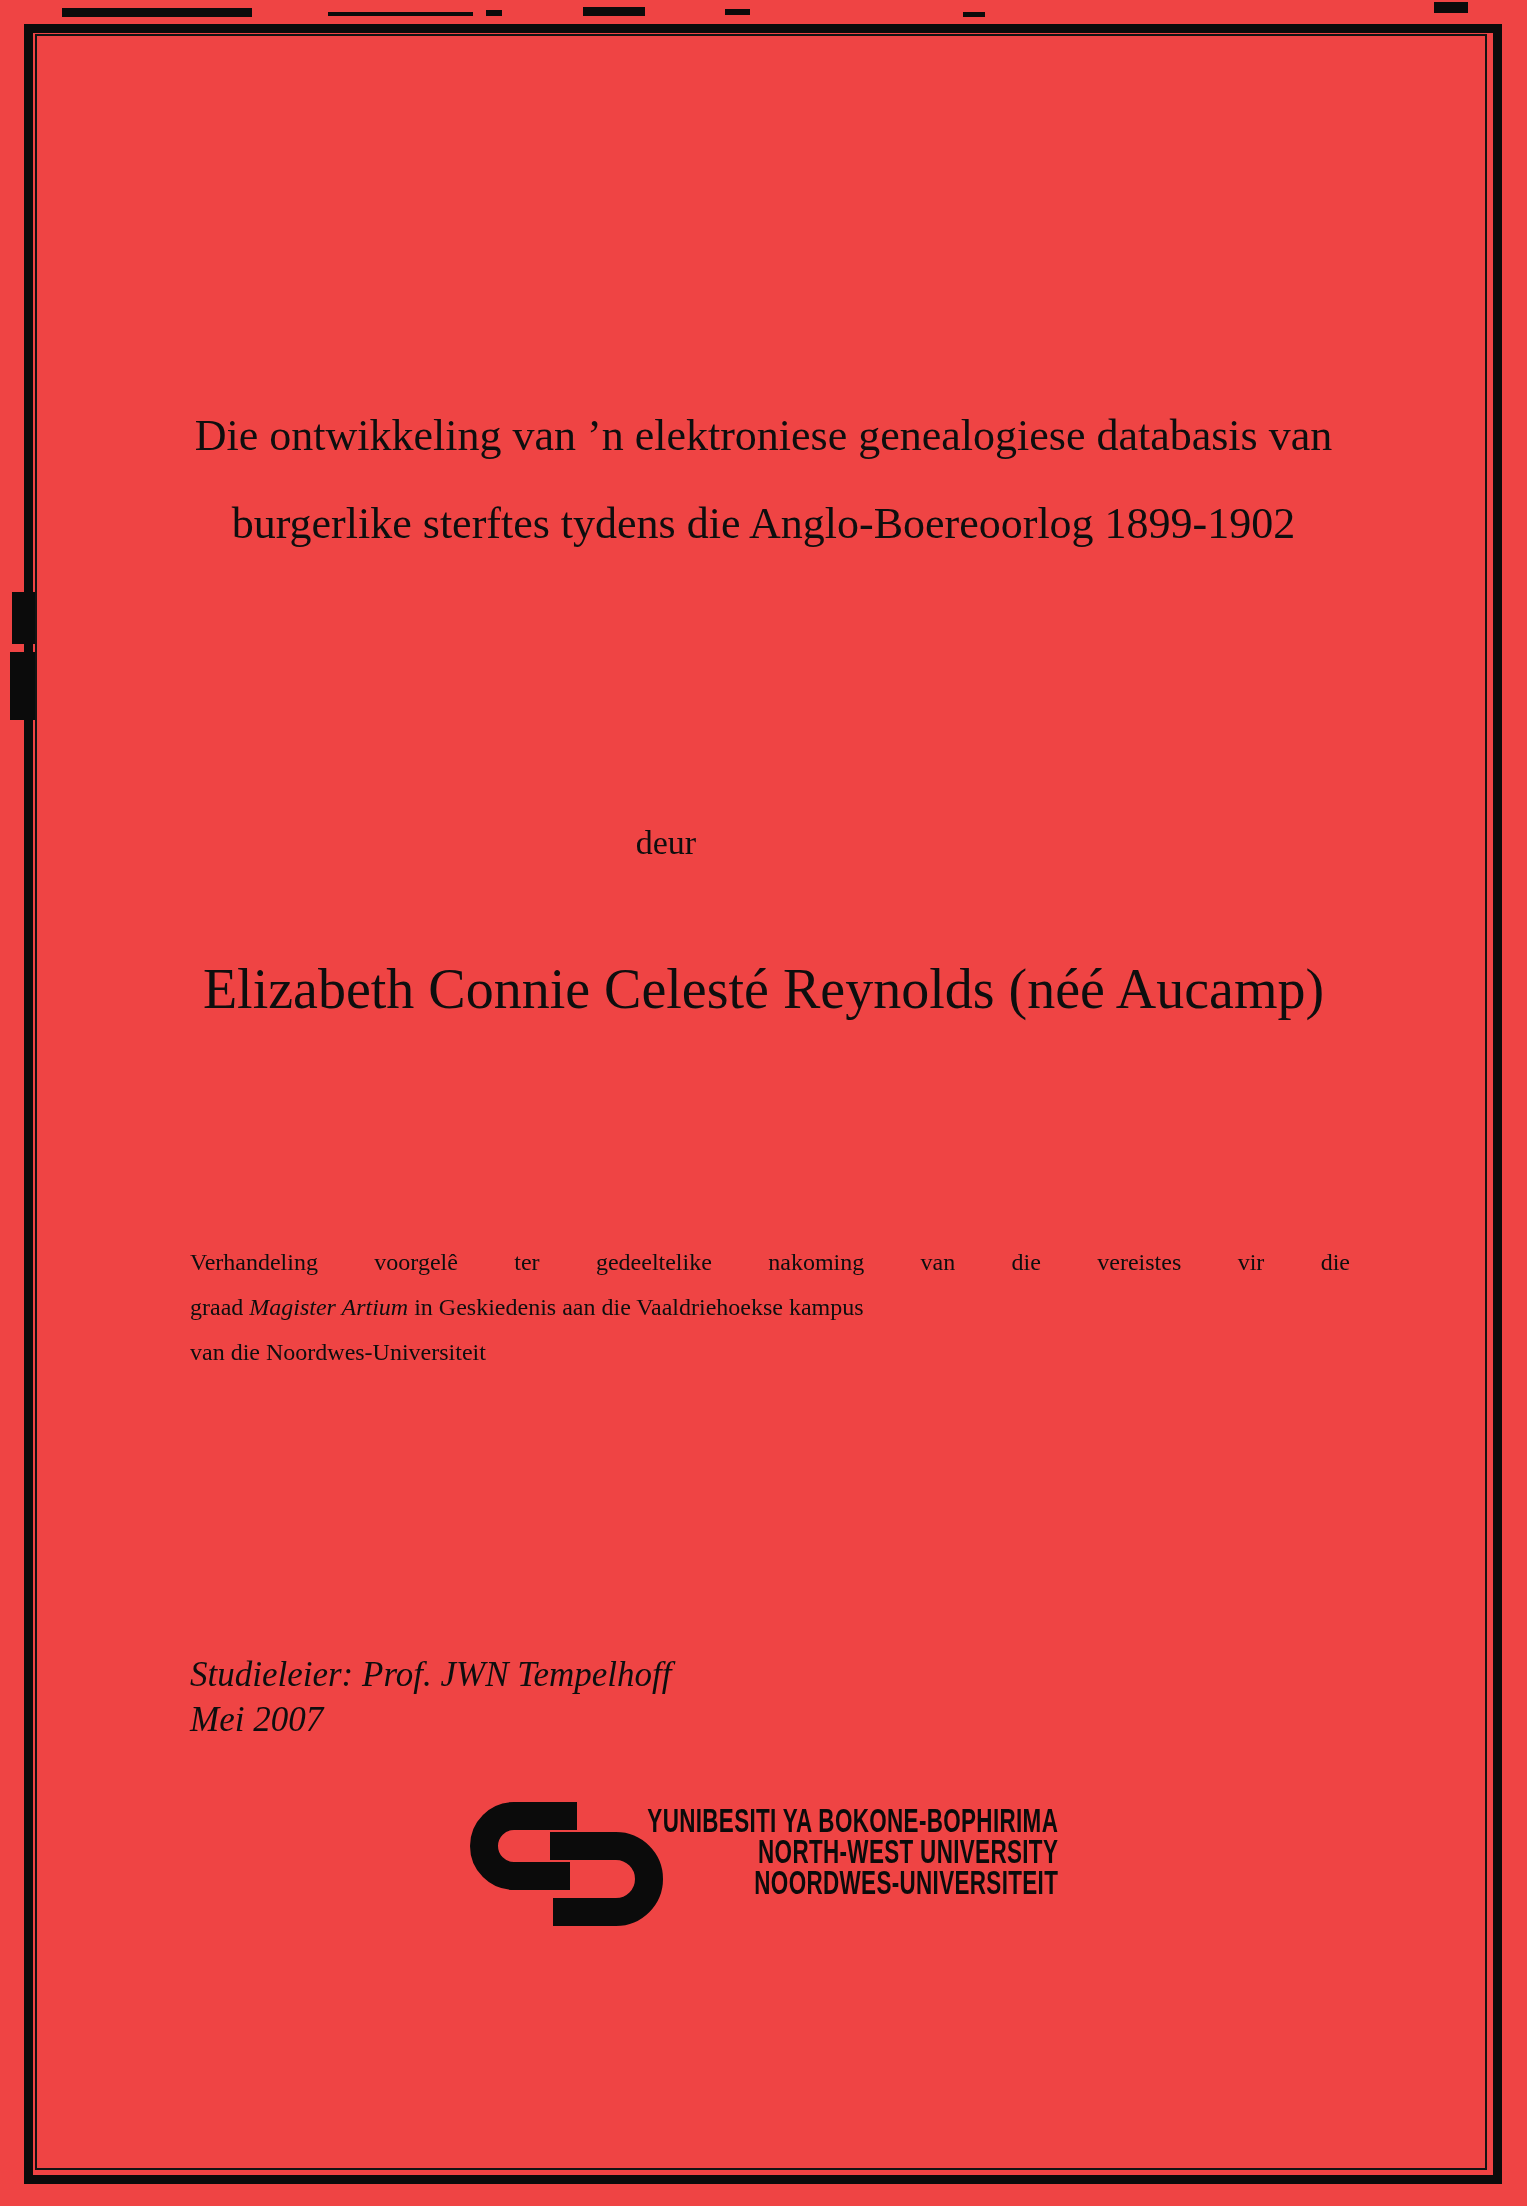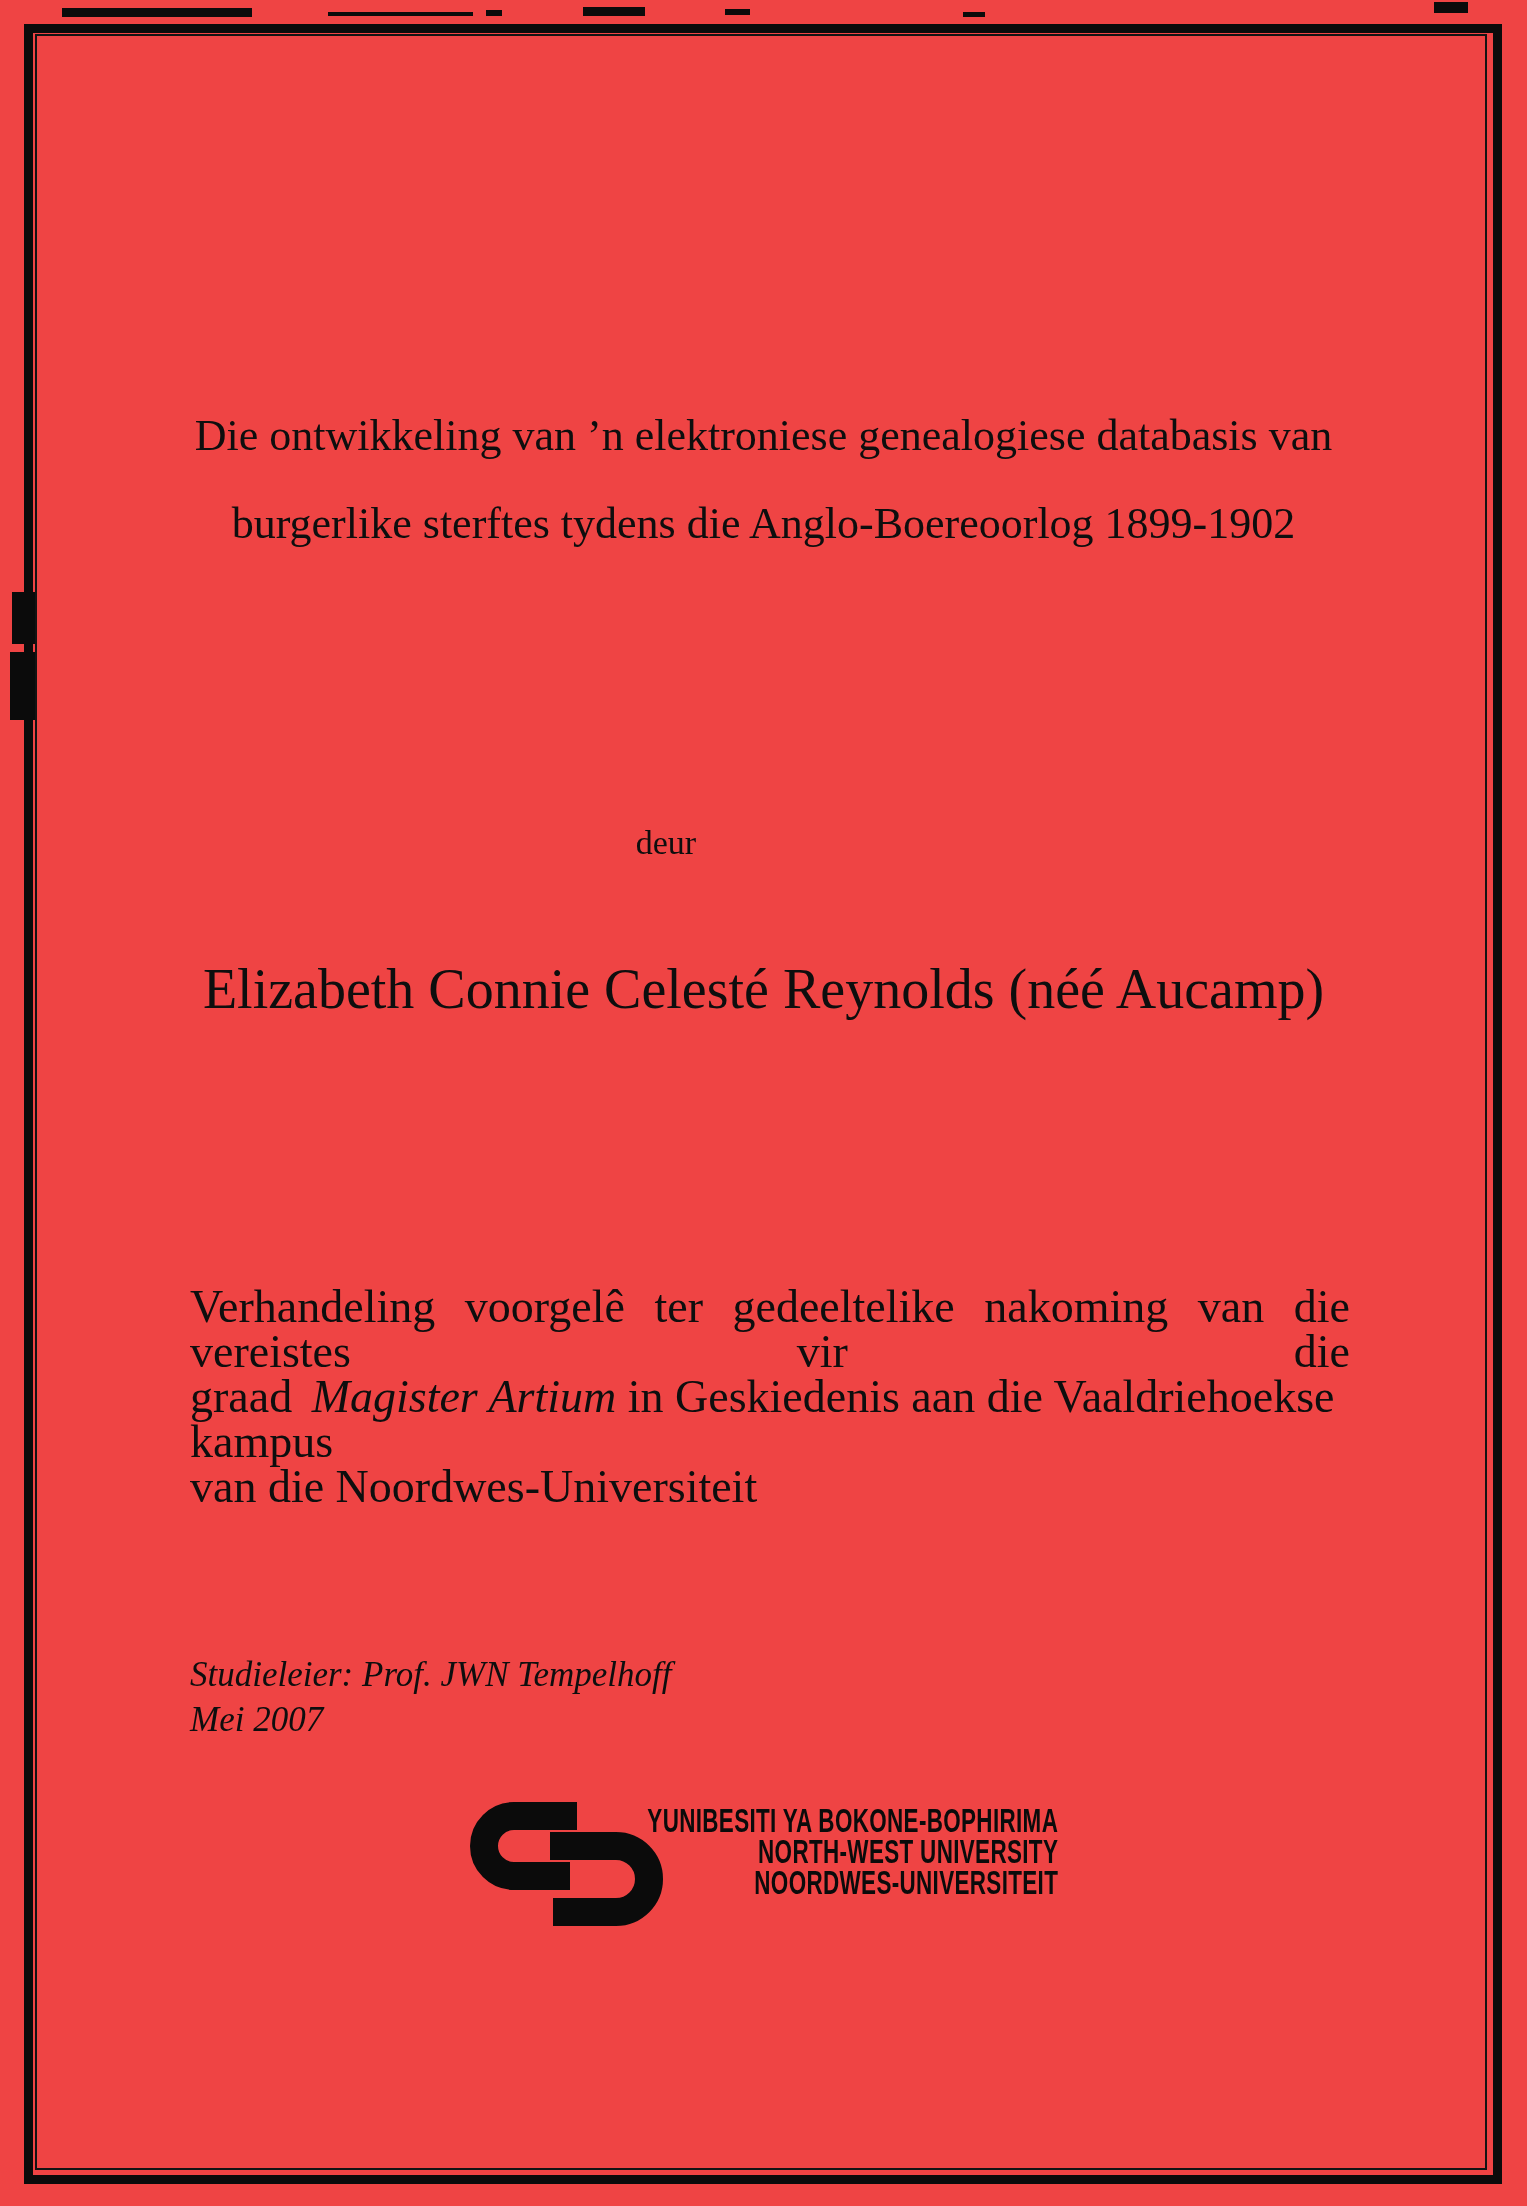--- a/index.html
+++ b/index.html
@@ -63,30 +63,30 @@
     left: 0;
     top: 963px;
     width: 1527px;
     text-align: center;
     font-size: 56px;
     line-height: 52px;
   }
   .statement {
     position: absolute;
     left: 190px;
-    top: 1284px;
+    top: 1240px;
     width: 1160px;
-    font-size: 46px;
+    font-size: 24px;
     line-height: 45px;
   }
   .statement .justified {
     text-align: justify;
     text-align-last: justify;
   }
-  .statement .it { font-style: italic; margin-left: 8px; }
+  .statement .it { font-style: italic; }
   .supervisor-block {
     position: absolute;
     left: 190px;
     top: 1652px;
     font-size: 35px;
     line-height: 45px;
     font-style: italic;
   }
   .logo-mark {
     position: absolute;

